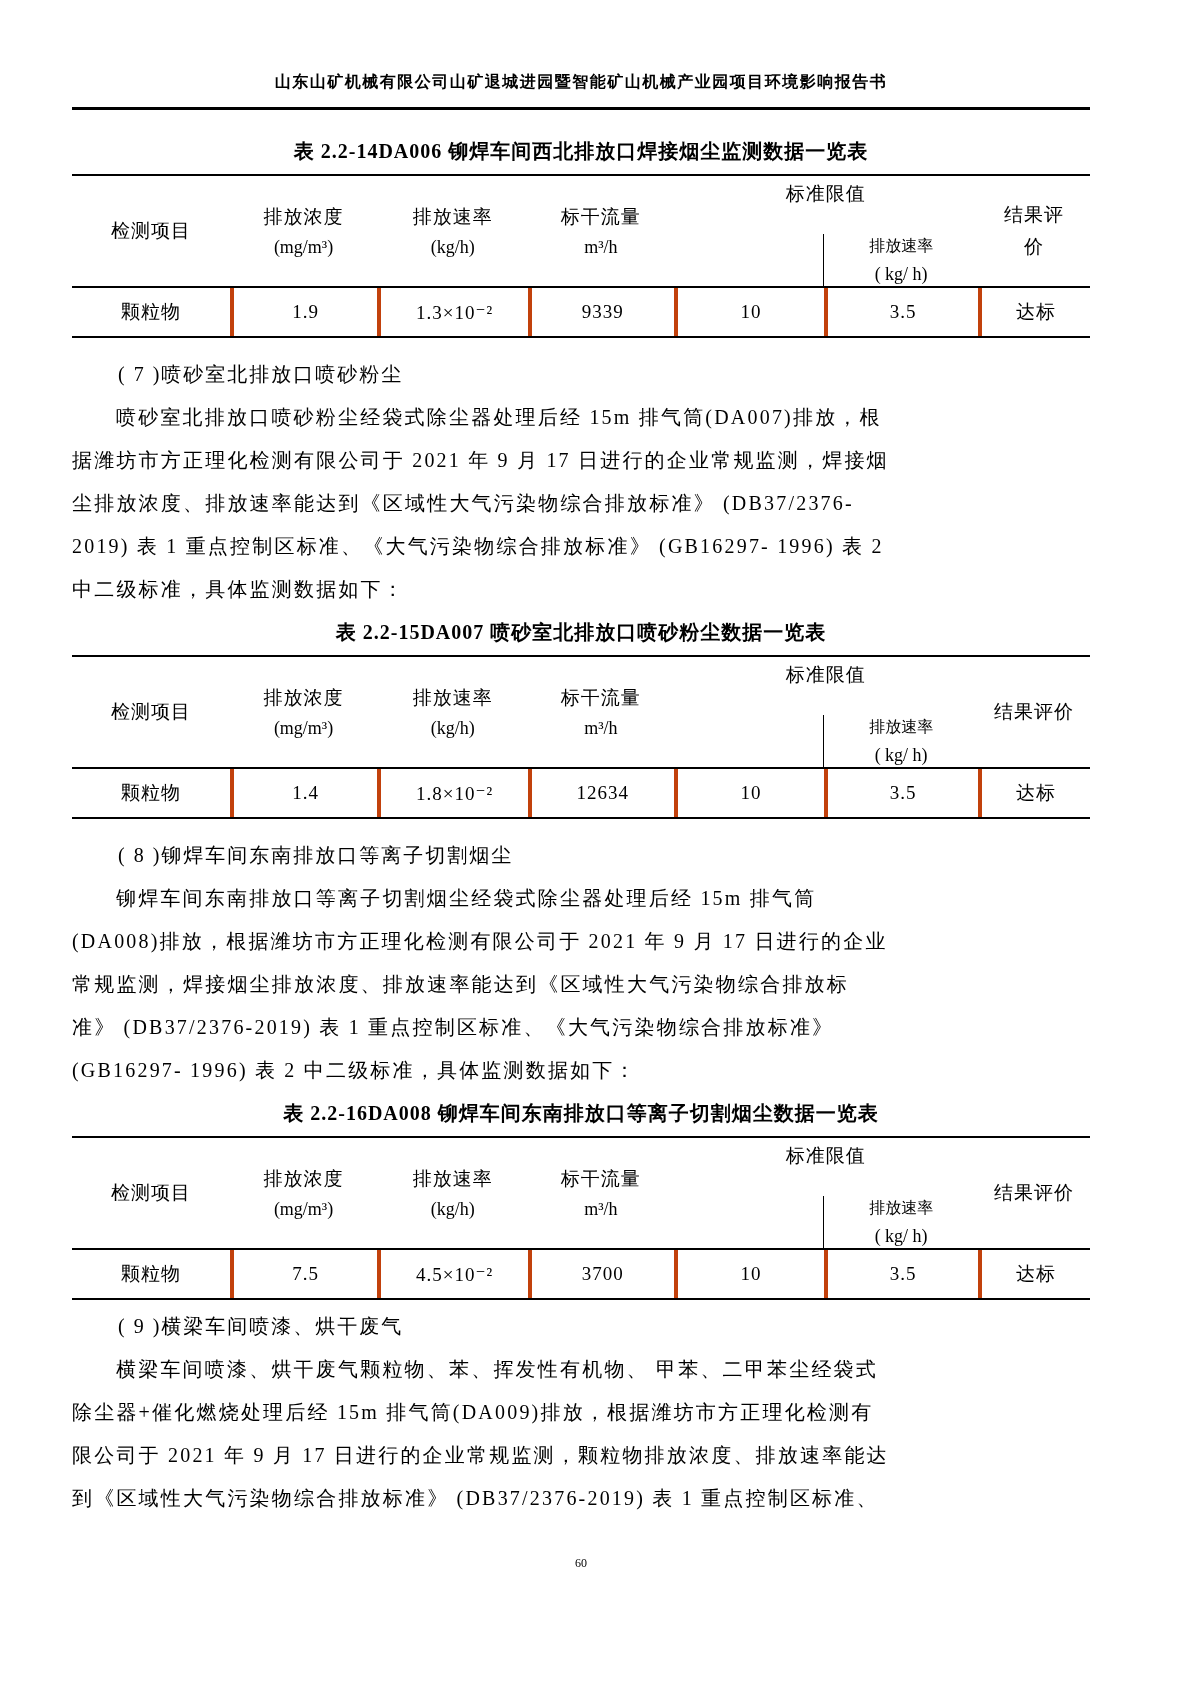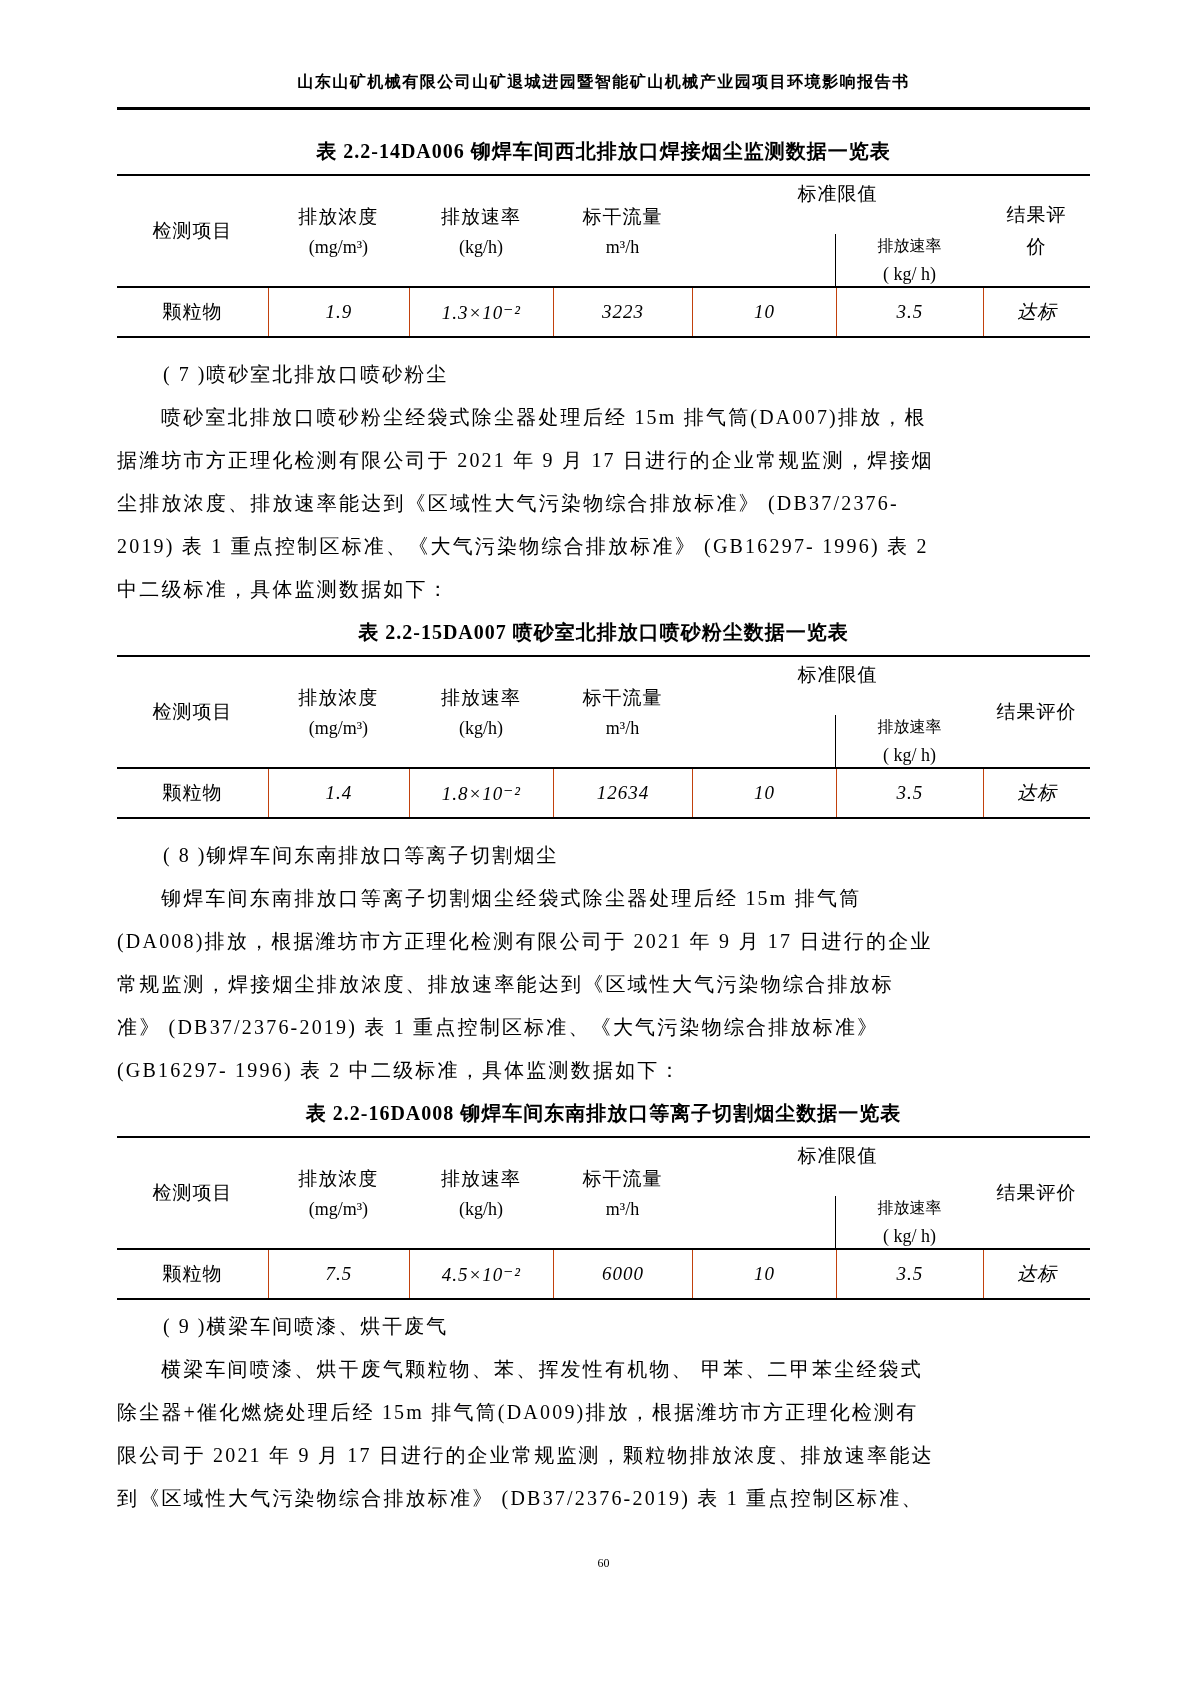--- a/index.html
+++ b/index.html
@@ -4,21 +4,21 @@
 <style>
   * { box-sizing: border-box; margin: 0; padding: 0; }
   html, body { background: #ffffff; }
   body {
     width: 1190px; height: 1683px;
     font-family: "Liberation Serif", "DejaVu Serif", serif;
     color: #000;
     position: relative;
     overflow: hidden;
   }
-  .content { padding: 72px 100px 0 108px; margin-left: 9px; }
+  .content { padding: 72px 100px 0 72px; }
 
   
   .doc-header {
     text-align: center;
     font-size: 16px;
     letter-spacing: 1.5px;
     font-family: "Liberation Sans", "DejaVu Sans", sans-serif;
     font-weight: bold;
   }
   .header-rule { border: none; border-top: 3px solid #000; margin-top: 14px; }
@@ -39,21 +39,21 @@
     margin-top: 8px;
     border-top: 2px solid #000;
     border-bottom: 2px solid #000;
   }
   .thead { display: flex; height: 112px; border-bottom: 2px solid #000; }
   .trow  { display: flex; height: 48px; }
   .cell {
     display: flex; align-items: center; justify-content: center;
     font-size: 19px; letter-spacing: 1px; text-align: center;
   }
-  .trow .cell + .cell { border-left: 1px solid #c2410c; font-style: italic; }
+  .trow .cell + .cell { border-left: 4px solid #c2410c; }
   .w1 { width: 15.5%; }
   .w2 { width: 14.5%; justify-content: center; }
   .w3 { width: 14.8%; }
   .w4 { width: 14.3%; }
   .w5 { width: 14.8%; }
   .w6 { width: 15.1%; }
   .w7 { width: 11.0%; }
   .wg { width: 29.9%; gap: 22px; } 
 
   .stack { display: flex; flex-direction: column; align-items: center; gap: 7px; }
@@ -130,21 +130,21 @@
         </div>
       </div>
       <div class="cell w7">
         <span class="result-head-inner">结果评价</span>
       </div>
     </div>
     <div class="trow">
       <div class="cell w1">颗粒物</div>
       <div class="cell w2">1.9</div>
       <div class="cell w3">1.3×10⁻²</div>
-      <div class="cell w4">3223</div>
+      <div class="cell w4">9339</div>
       <div class="cell w5">10</div>
       <div class="cell w6">3.5</div>
       <div class="cell w7">达标</div>
     </div>
   </div>
 
   <div class="sec-heading">( 7 )喷砂室北排放口喷砂粉尘</div>
   <div class="para">
     <div class="line indent">喷砂室北排放口喷砂粉尘经袋式除尘器处理后经 15m 排气筒(DA007)排放，根</div>
     <div class="line">据潍坊市方正理化检测有限公司于 2021 年 9 月 17 日进行的企业常规监测，焊接烟</div>
@@ -242,21 +242,21 @@
             </div>
           </div>
         </div>
       </div>
       <div class="cell w7">结果评价</div>
     </div>
     <div class="trow">
       <div class="cell w1">颗粒物</div>
       <div class="cell w2">7.5</div>
       <div class="cell w3">4.5×10⁻²</div>
-      <div class="cell w4">6000</div>
+      <div class="cell w4">3700</div>
       <div class="cell w5">10</div>
       <div class="cell w6">3.5</div>
       <div class="cell w7">达标</div>
     </div>
   </div>
 
   <div class="sec-heading tight">( 9 )横梁车间喷漆、烘干废气</div>
   <div class="para">
     <div class="line indent">横梁车间喷漆、烘干废气颗粒物、苯、挥发性有机物、 甲苯、二甲苯尘经袋式</div>
     <div class="line">除尘器+催化燃烧处理后经 15m 排气筒(DA009)排放，根据潍坊市方正理化检测有</div>

